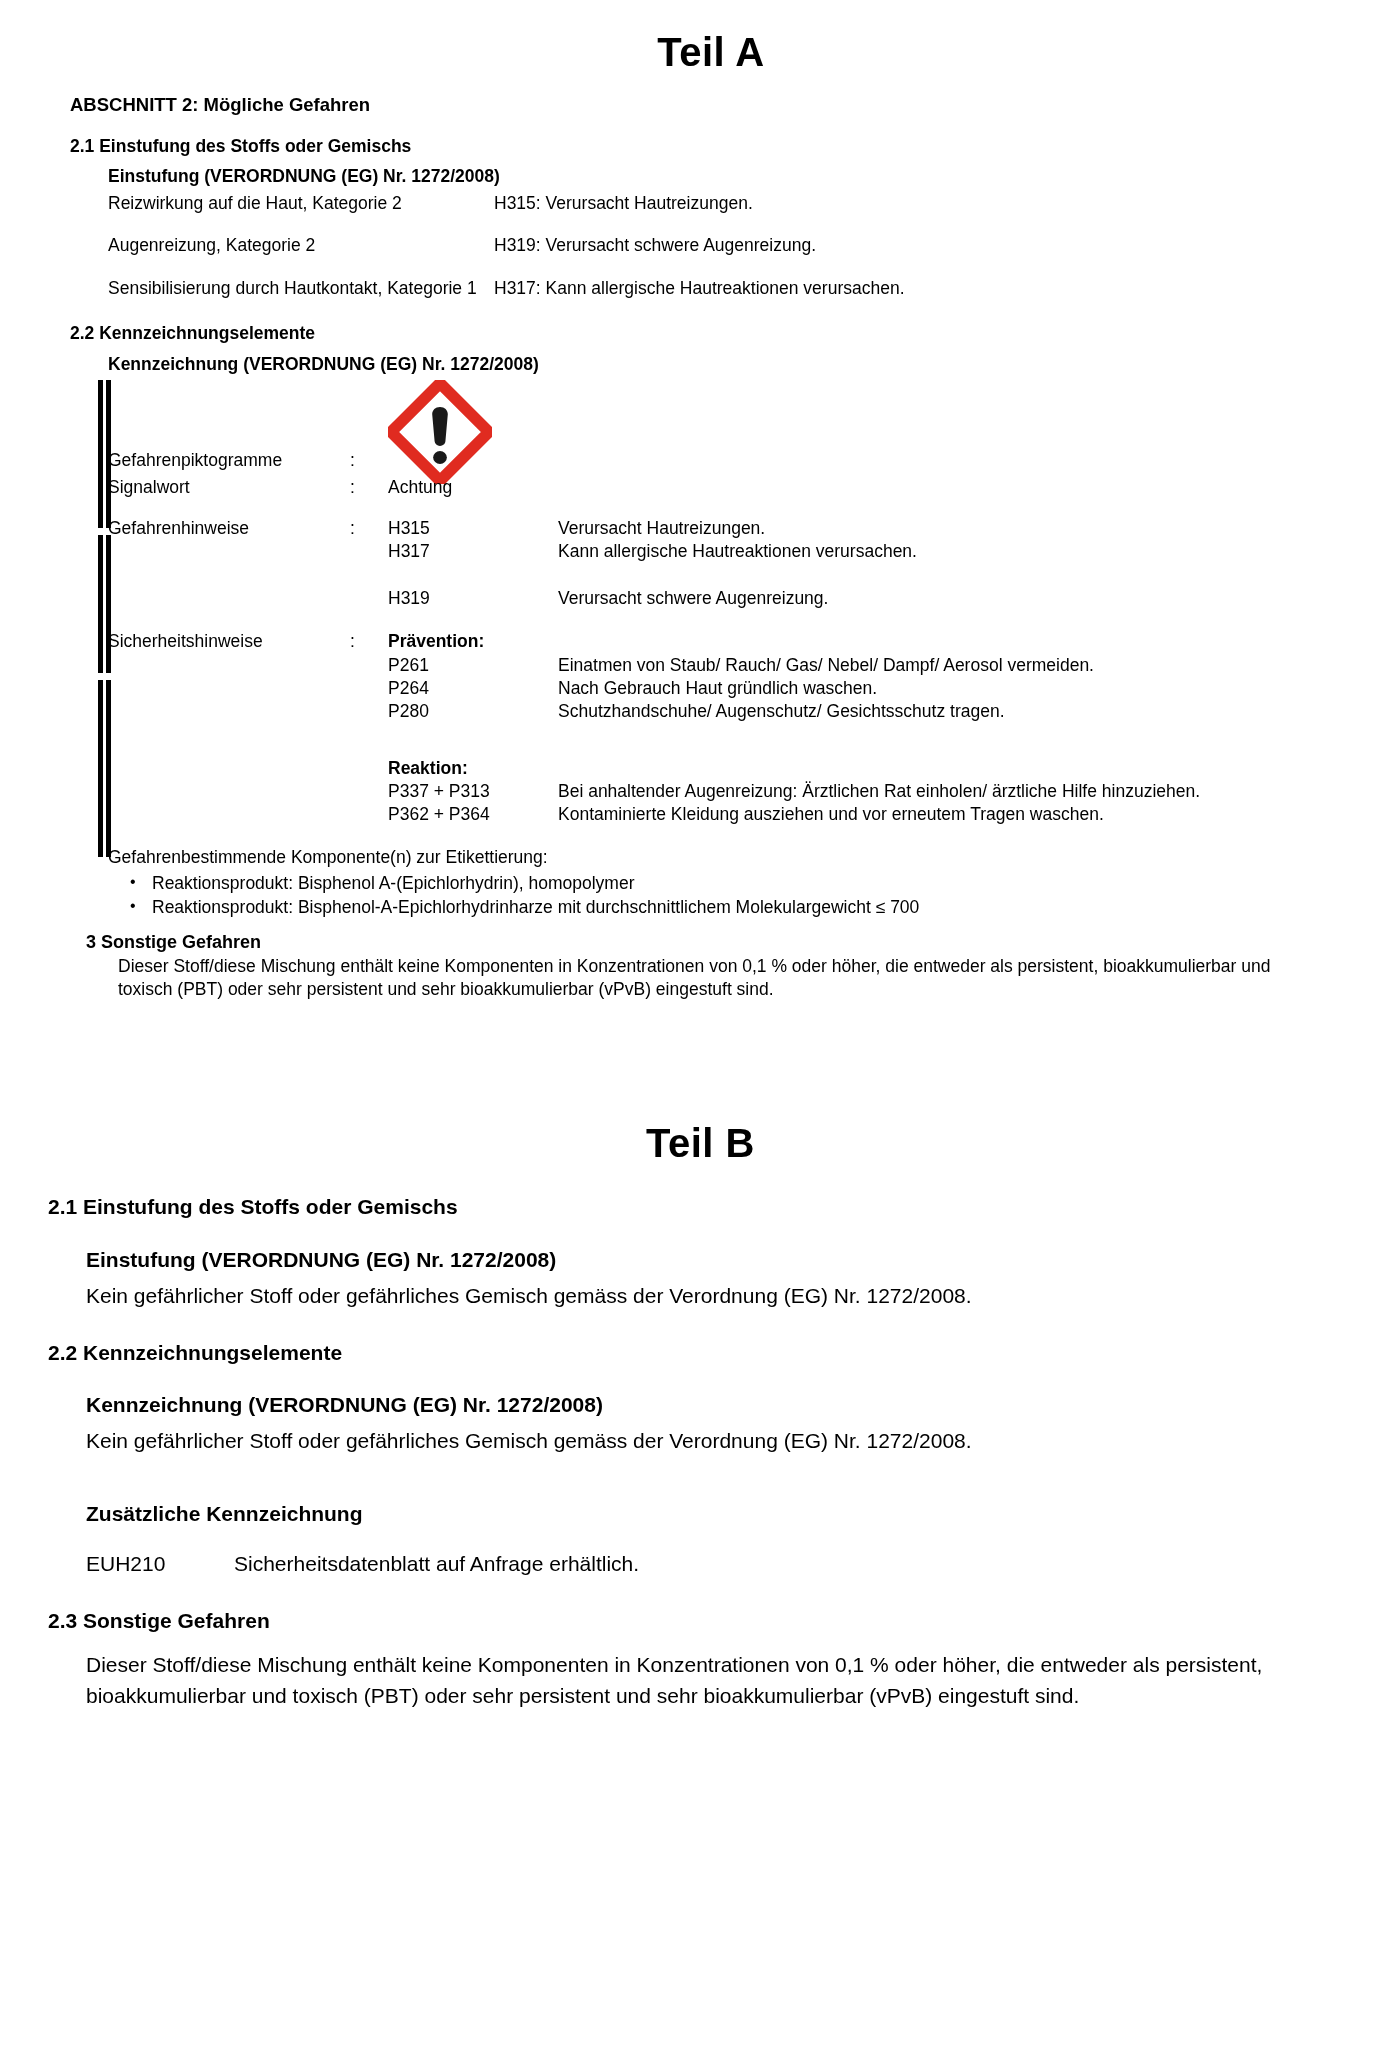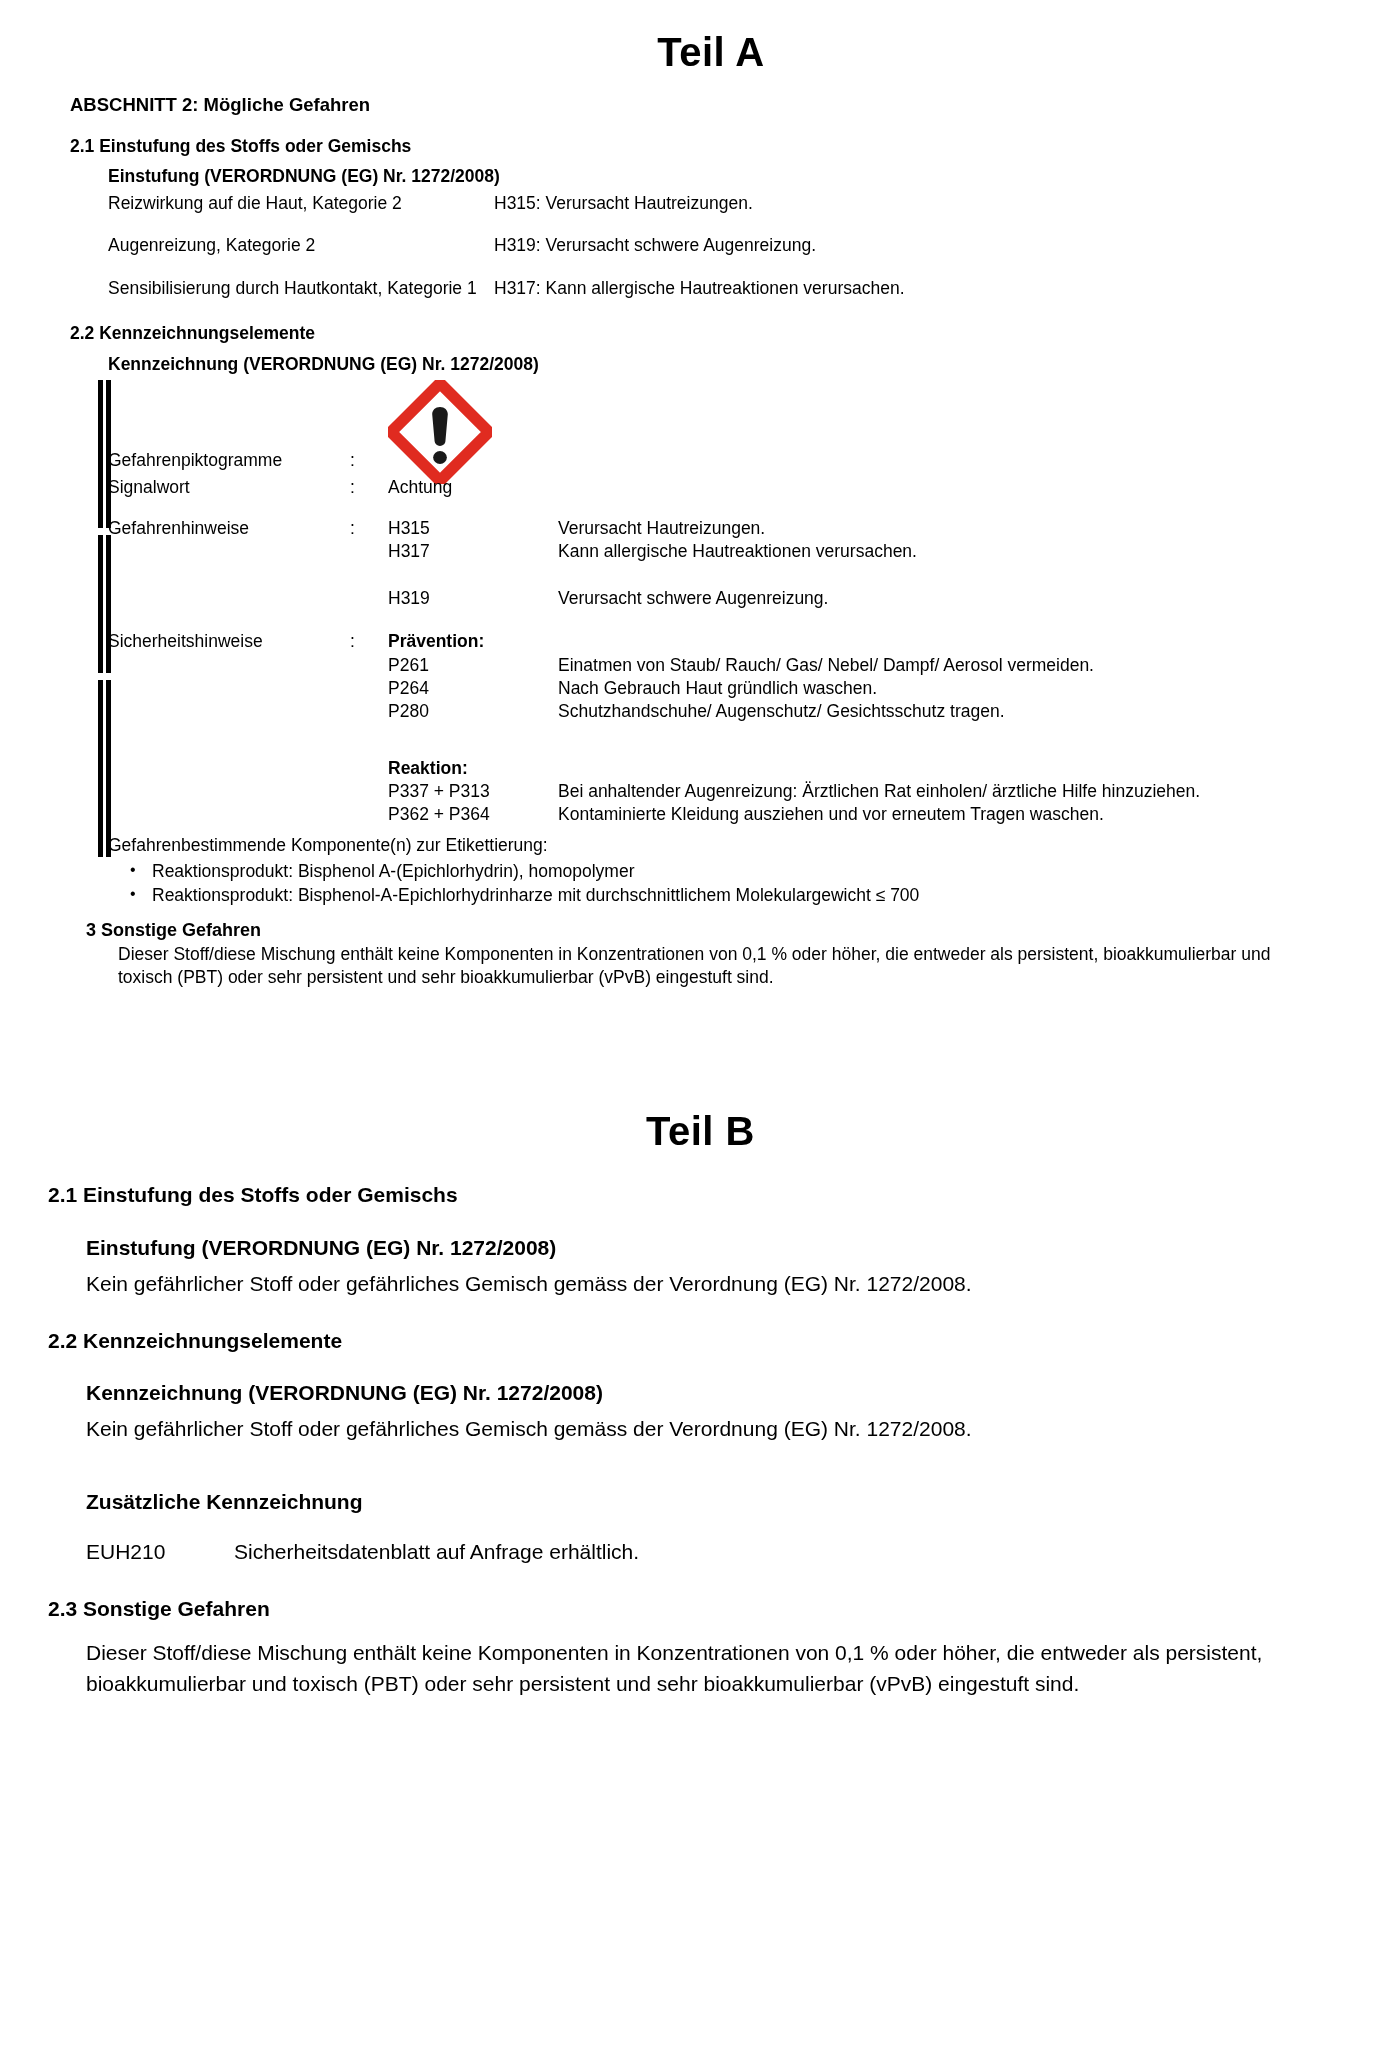--- a/index.html
+++ b/index.html
@@ -110,21 +110,21 @@
   .ghs {
     width: 104px;
     height: 104px;
     display: block;
   }
 
   .grp-head { font-weight: bold; margin-top: 13px; }
 
   .komp {
     margin-left: 38px;
-    margin-top: 8px;
+    margin-top: 20px;
     font-size: 17.5px;
     line-height: 1.32;
   }
   .komp ul {
     margin: 3px 0 0 0;
     padding-left: 22px;
     list-style: none;
   }
   .komp li {
     position: relative;

